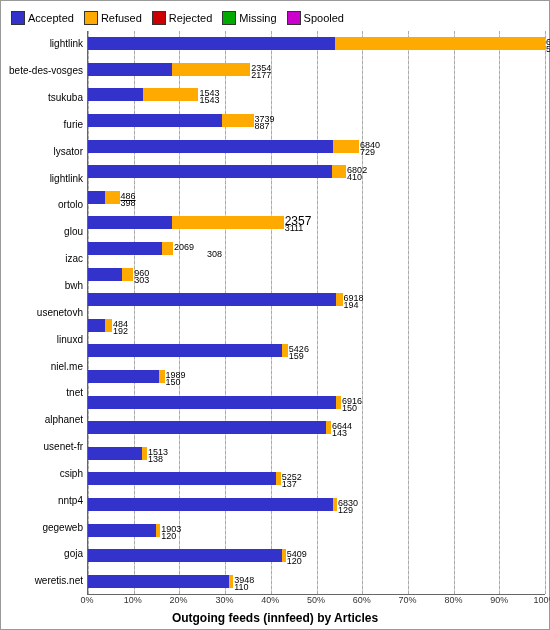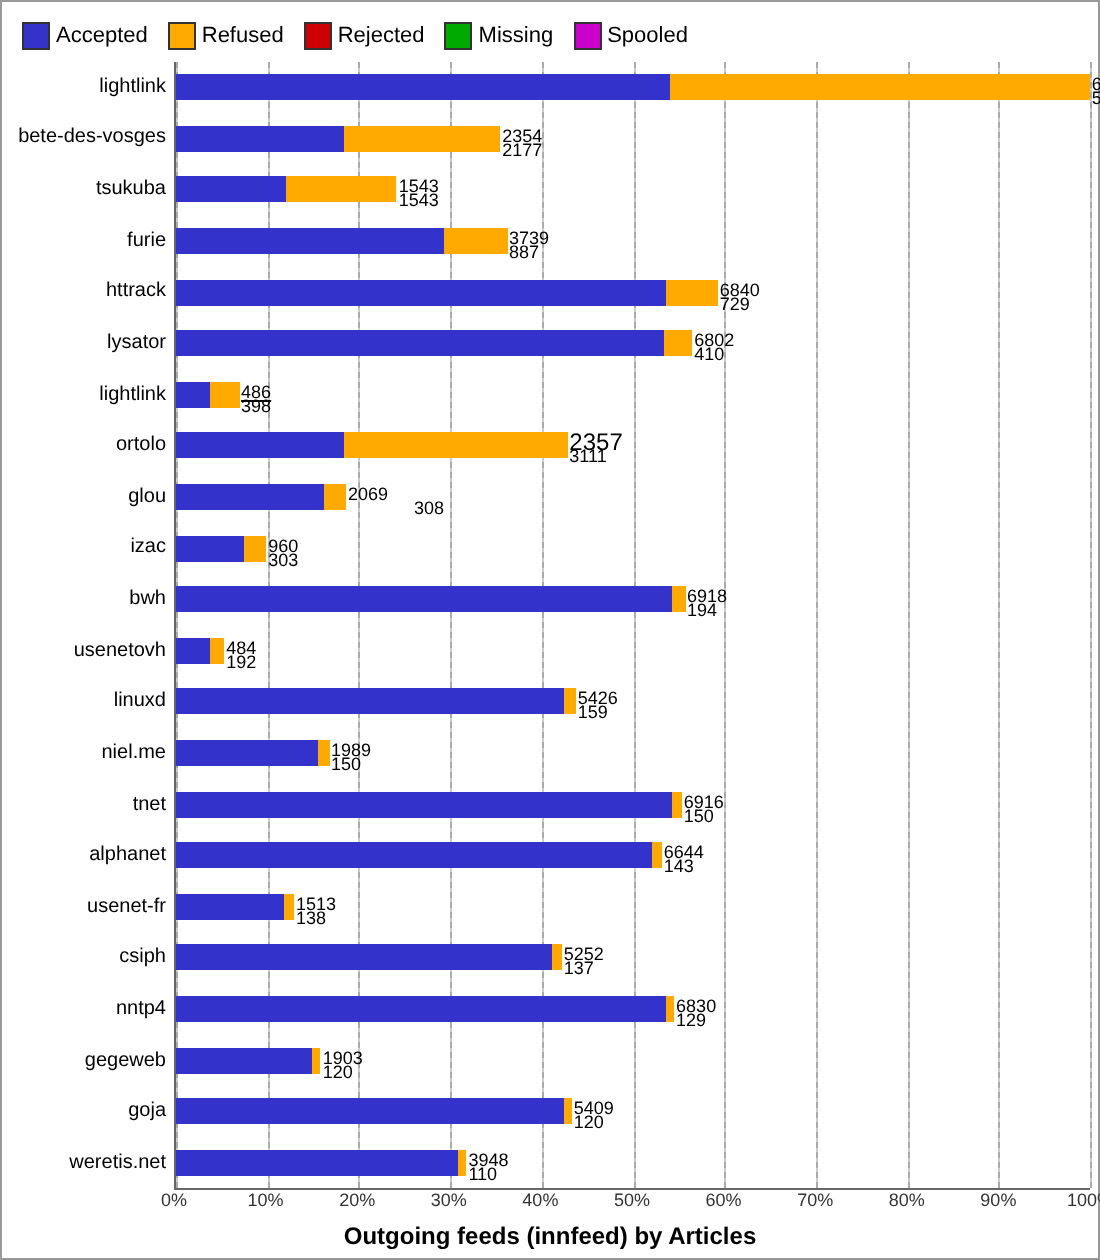--- a/index.html
+++ b/index.html
@@ -149,21 +149,20 @@
         <span class="legend-label">Spooled</span>
       </div>
     </div>
 
   <div class="bars-section">
     <div class="y-labels" id="y-labels">
         <div class="y-label">lightlink</div>
         <div class="y-label">bete-des-vosges</div>
         <div class="y-label">tsukuba</div>
         <div class="y-label">furie</div>
-        <div class="y-label">httrack</div>
         <div class="y-label">lysator</div>
         <div class="y-label">lightlink</div>
         <div class="y-label">ortolo</div>
         <div class="y-label">glou</div>
         <div class="y-label">izac</div>
         <div class="y-label">bwh</div>
         <div class="y-label">usenetovh</div>
         <div class="y-label">linuxd</div>
         <div class="y-label">niel.me</div>
         <div class="y-label">tnet</div>

